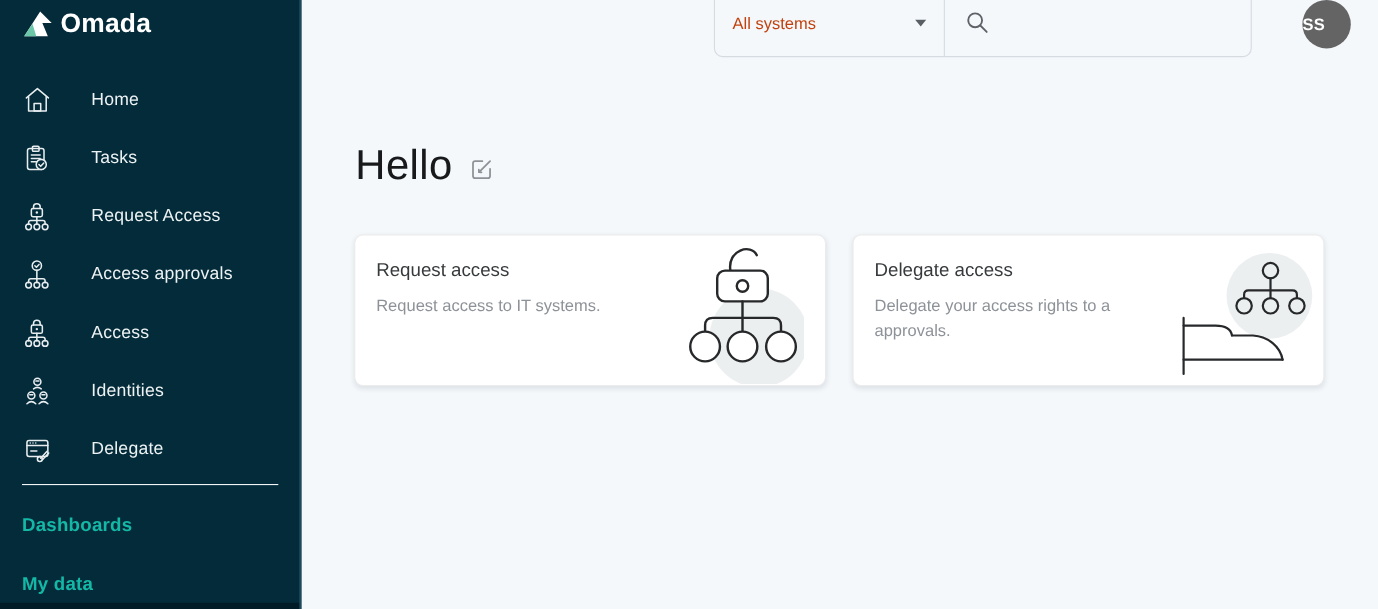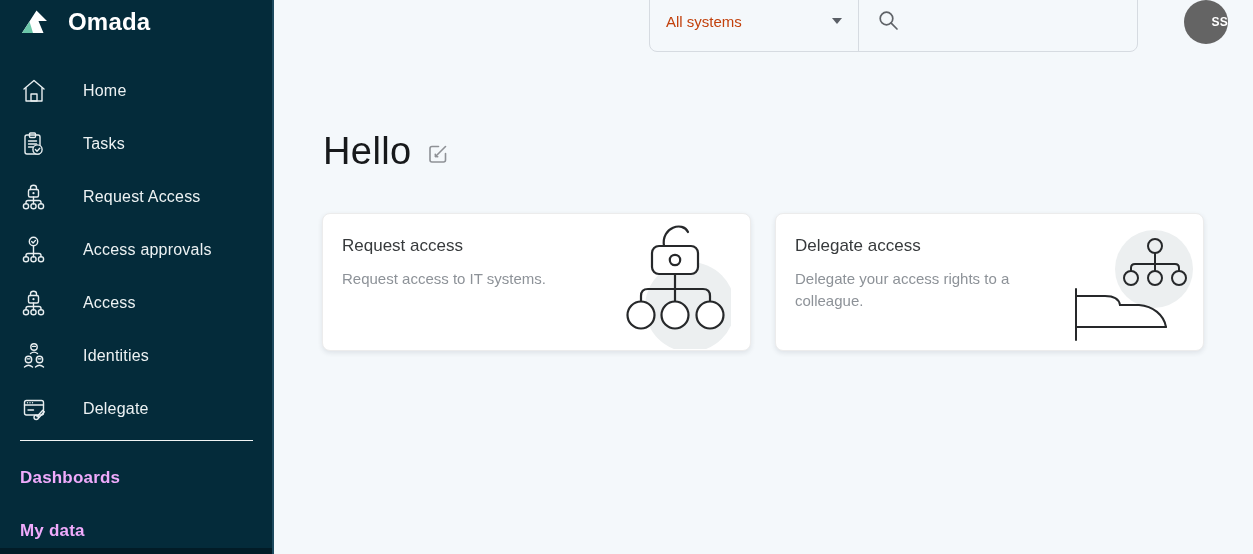--- a/index.html
+++ b/index.html
@@ -14,36 +14,36 @@
   
   .sidebar {
     position:absolute; left:0; top:0; width:274px; height:554px;
     background:#042b3a;
     border-right:2px solid #1d4a5e;
   }
   .sidebar-bottom-strip {
     position:absolute; left:0; bottom:0; width:100%; height:6px;
     background:#021c27;
   }
-  .logo { position:absolute; left:20px; top:8px; display:flex; align-items:center; gap:20px; }
+  .logo { position:absolute; left:20px; top:8px; display:flex; align-items:center; gap:7px; }
   .logo-word { color:#ffffff; font-size:24px; font-weight:700; letter-spacing:0.2px; }
   .nav { position:absolute; left:0; top:64px; width:100%; }
   .nav-item {
     height:53px; display:flex; align-items:center; cursor:pointer;
   }
   .nav-item .ic { width:27px; margin-left:20px; display:flex; justify-content:center; }
   .nav-item .lbl {
     margin-left:36px; color:#edf2f3; font-size:16px; font-weight:500; letter-spacing:0.2px;
   }
   .nav-divider {
     position:absolute; left:20px; top:440px; width:233px; height:0;
     border-top:1px solid #f2f5f5;
   }
   .side-link {
-    position:absolute; left:20px; color:#f0abfc; font-size:17px; font-weight:600;
+    position:absolute; left:20px; color:#14b8a6; font-size:17px; font-weight:600;
     letter-spacing:0.2px; cursor:pointer;
   }
   .side-link.l0 { top:468px; }
   .side-link.l1 { top:521px; }
   svg.sideic { stroke:#e8eef0; fill:none; stroke-width:1.4; stroke-linecap:round; stroke-linejoin:round; }
 
   
   .main { position:absolute; left:276px; top:0; right:0; height:554px; background:#f4f8fb; }
 
   
@@ -61,22 +61,22 @@
     border-top:6px solid #5a5f66;
   }
   .search-wrap { flex:1; display:flex; align-items:center; padding:0 18px; }
   .search-wrap input {
     flex:1; border:none; outline:none; background:transparent;
     font-family:"Liberation Sans", sans-serif; font-size:16px; color:#333;
   }
   .search-wrap input::placeholder { color:#8d949c; opacity:1; }
   .avatar {
     position:absolute; left:908px; top:0; width:44px; height:44px; border-radius:50%;
-    background:#646464; color:#ffffff; display:flex; align-items:center; justify-content:flex-end;
-    font-size:12px; font-weight:700; letter-spacing:0.3px; cursor:pointer;
+    background:#646464; color:#ffffff; display:flex; align-items:center; justify-content:flex-start;
+    font-size:15px; font-weight:700; letter-spacing:0.3px; cursor:pointer;
   }
 
   
   .greeting-row { position:absolute; left:47px; top:130px; display:flex; align-items:center; gap:14px; }
   .greeting { font-size:38px; font-weight:400; color:#17191b; letter-spacing:0.4px; }
   .edit-btn { cursor:pointer; display:flex; margin-top:4px; }
 
   
   .card {
     position:absolute; top:213px; width:429px; height:138px; background:#ffffff;
@@ -269,21 +269,21 @@
         <path d="M22 83 V77 Q22 70 29 70 H84 Q91 70 91 77 V83"></path>
         <circle cx="22" cy="96" r="13.5" fill="#ffffff"></circle>
         <circle cx="56" cy="96" r="13.5" fill="#ffffff"></circle>
         <circle cx="91" cy="96" r="13.5" fill="#ffffff"></circle>
       </svg>
     </span>
   </div>
 
   <div class="card c1">
     <div class="card-title">Delegate access</div>
-    <div class="card-desc">Delegate your access rights to a colleague.</div>
+    <div class="card-desc">Delegate your access rights to a approvals.</div>
     <span class="illu i1">
       <svg class="line-art" width="125" height="122" viewBox="0 0 125 122" style="stroke-width:2;">
         <circle cx="85" cy="46" r="39" fill="#eceff0" stroke="none"></circle>
         <circle cx="86" cy="23" r="7"></circle>
         <path d="M86 30 V48"></path>
         <path d="M62 48 V45 Q62 41 66 41 H106 Q110 41 110 45 V48"></path>
         <circle cx="62" cy="55" r="7"></circle>
         <circle cx="86" cy="55" r="7"></circle>
         <circle cx="110" cy="55" r="7"></circle>
         <path d="M7 66 V117"></path>

